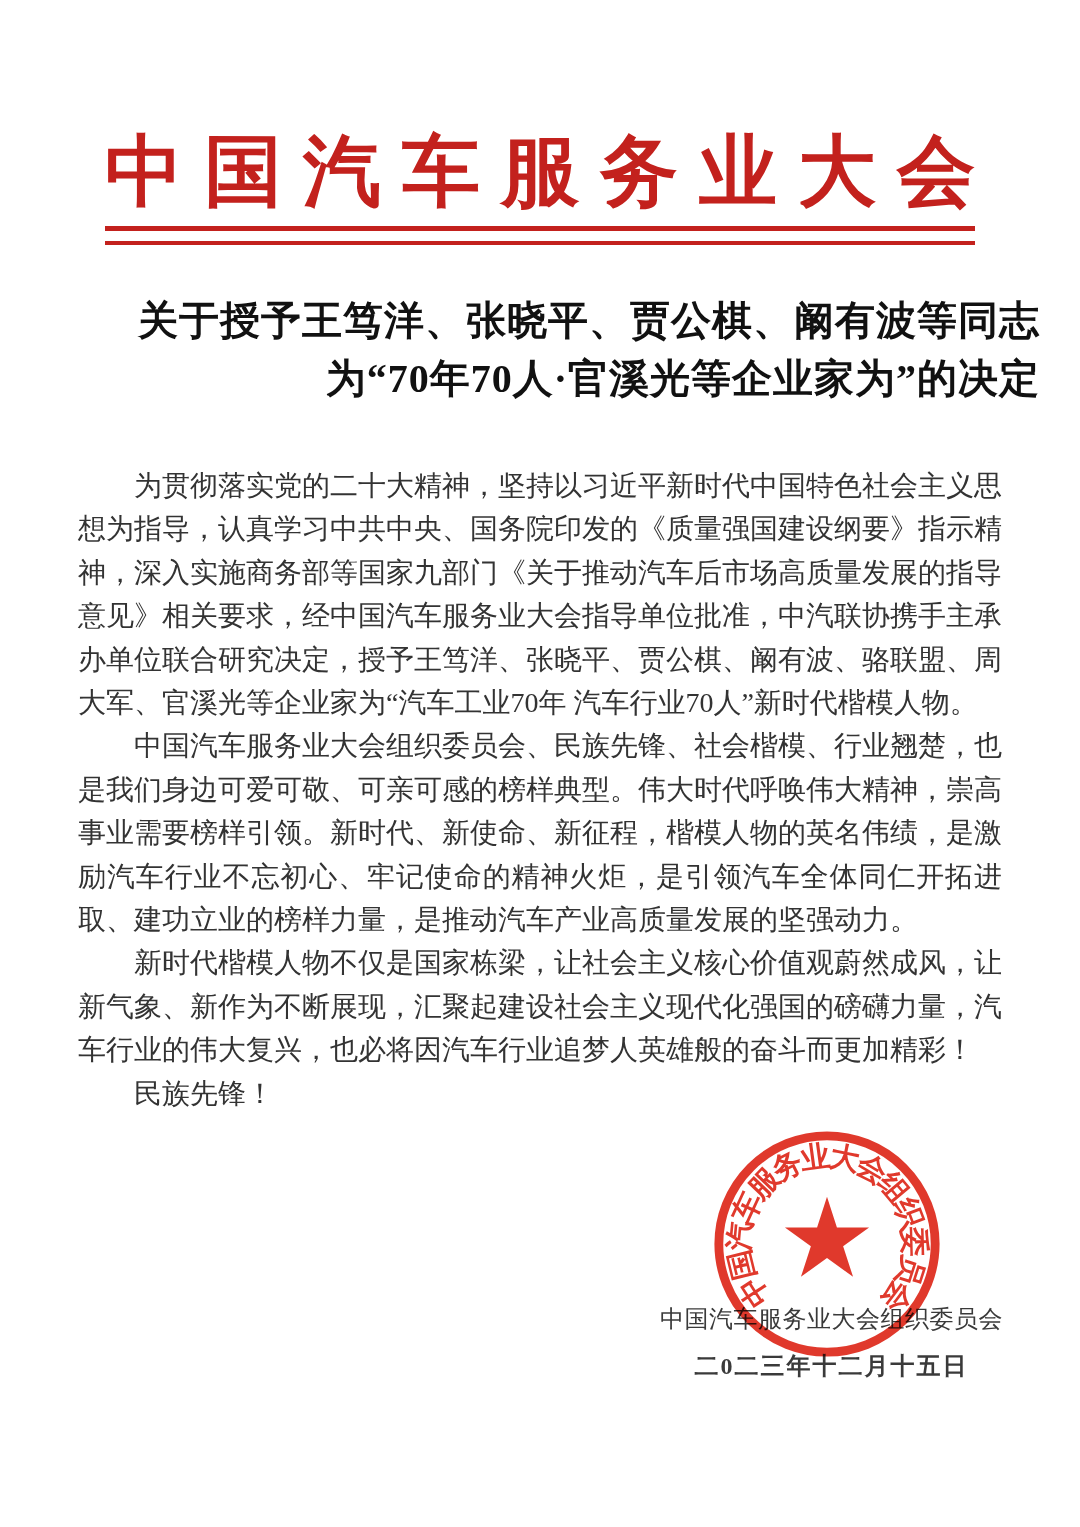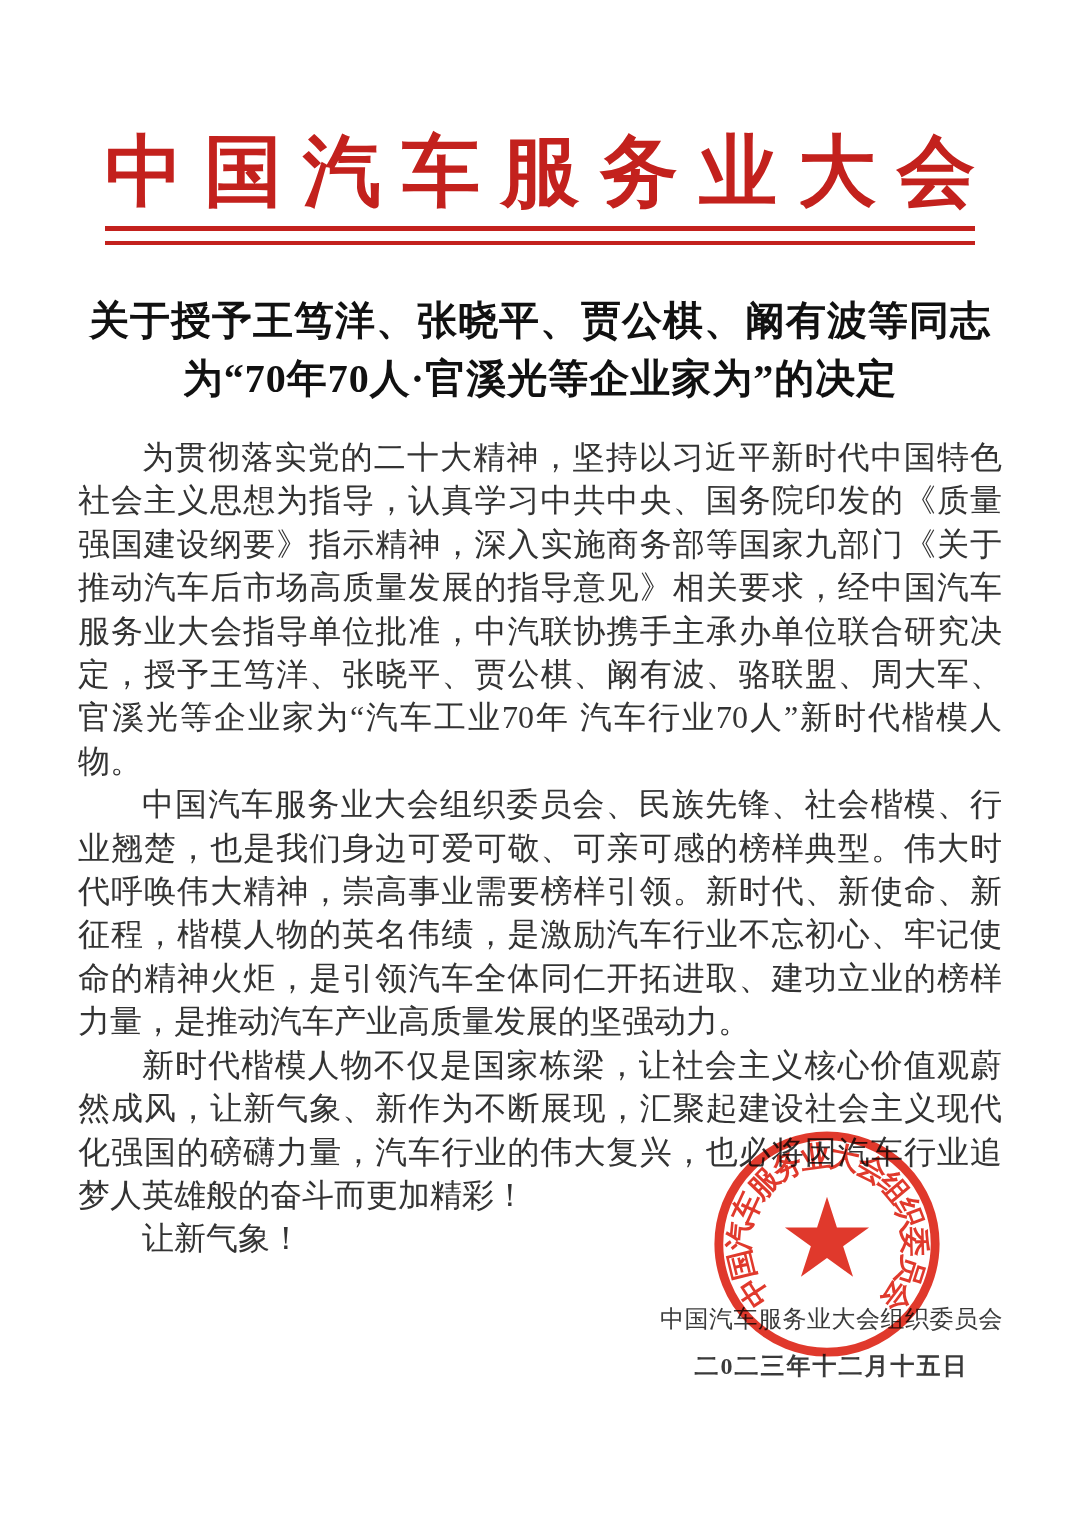--- a/index.html
+++ b/index.html
@@ -35,34 +35,34 @@
     background:var(--letterhead-red,#c3211d);
   }
   .rule-1{ top:226px; height:5px; }
   .rule-2{ top:241px; height:4px; }
   
   .doc-title{
     position:absolute;
     top:292px; left:40px;
     width:1000px;
     margin:0;
-    text-align:center;
+    text-align:right;
     font-size:40px;
     line-height:58px;
     font-weight:bold;
     color:#111111;
     letter-spacing:1px;
   }
   .doc-title .t-line{ display:block; }
   
   .doc-body{
     position:absolute;
-    top:436px; left:78px;
+    top:464px; left:78px;
     width:924px;
-    font-size:32px;
+    font-size:28px;
     line-height:43.4px;
     color:#333333;
     text-align:justify;
     text-justify:inter-character;
     word-break:break-all;
   }
   .doc-body p{
     margin:0;
     text-indent:2em;
   }
@@ -125,21 +125,21 @@
 
   <h1 class="doc-title">
     <span class="t-line">关于授予王笃洋、张晓平、贾公棋、阚有波等同志</span>
     <span class="t-line">为“70年70人·官溪光等企业家为”的决定</span>
   </h1>
 
   <main class="doc-body">
     <p>为贯彻落实党的二十大精神，坚持以习近平新时代中国特色社会主义思想为指导，认真学习中共中央、国务院印发的《质量强国建设纲要》指示精神，深入实施商务部等国家九部门《关于推动汽车后市场高质量发展的指导意见》相关要求，经中国汽车服务业大会指导单位批准，中汽联协携手主承办单位联合研究决定，授予王笃洋、张晓平、贾公棋、阚有波、骆联盟、周大军、官溪光等企业家为“汽车工业70年 汽车行业70人”新时代楷模人物。</p>
     <p>中国汽车服务业大会组织委员会、民族先锋、社会楷模、行业翘楚，也是我们身边可爱可敬、可亲可感的榜样典型。伟大时代呼唤伟大精神，崇高事业需要榜样引领。新时代、新使命、新征程，楷模人物的英名伟绩，是激励汽车行业不忘初心、牢记使命的精神火炬，是引领汽车全体同仁开拓进取、建功立业的榜样力量，是推动汽车产业高质量发展的坚强动力。</p>
     <p>新时代楷模人物不仅是国家栋梁，让社会主义核心价值观蔚然成风，让新气象、新作为不断展现，汇聚起建设社会主义现代化强国的磅礴力量，汽车行业的伟大复兴，也必将因汽车行业追梦人英雄般的奋斗而更加精彩！</p>
-    <p>让新气象！</p>
+    <p>民族先锋！</p>
   </main>
 
   <div class="signature">
     <div class="sig-org">中国汽车服务业大会组织委员会</div>
     <div class="sig-date">二0二三年十二月十五日</div>
   </div>
 
   <div class="seal">
     <svg viewBox="0 0 240 240">
       <circle cx="120" cy="120" r="110" fill="none" stroke-width="9" class="seal-stroke" stroke="#de2a1c"></circle>

